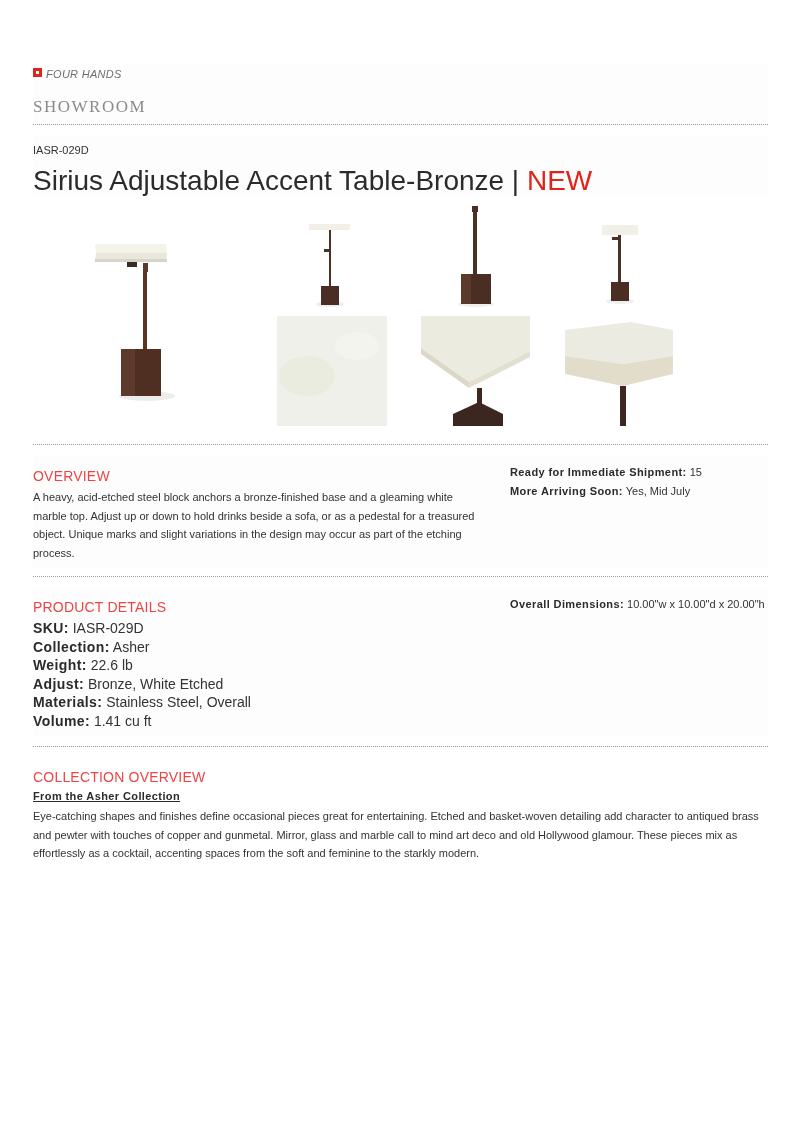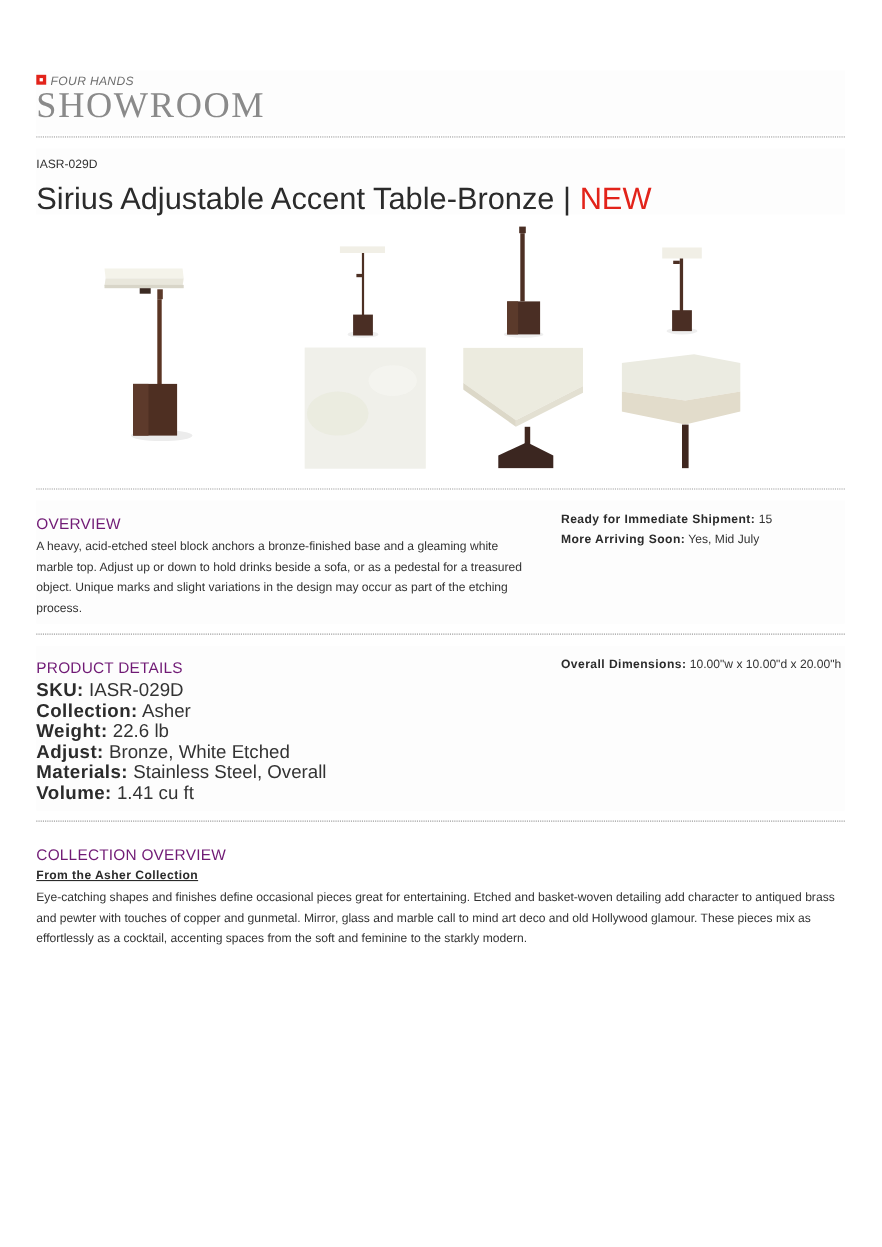--- a/index.html
+++ b/index.html
@@ -63,24 +63,24 @@
       background: #ffffff;
     }
     .logo-brand {
       font-family: "Liberation Sans", sans-serif;
       font-size: 11px;
       letter-spacing: 0.3px;
       color: #6e6e6e;
     }
     .logo-showroom {
       font-family: "Liberation Serif", "DejaVu Serif", serif;
-      font-size: 33px;
+      font-size: 17px;
       letter-spacing: 1.5px;
       color: #8a8a8a;
-      margin-top: 1px;
+      margin-top: 12px;
       line-height: 26px;
     }
     
     .sku-top {
       position: absolute;
       left: 0;
       top: 144px;
       font-size: 11px;
       color: #333;
     }
@@ -107,21 +107,21 @@
       position: absolute;
       background: #ffffff;
       overflow: hidden;
     }
     .tile svg { display: block; }
     
     .section-h {
       position: absolute;
       left: 0;
       font-size: 14px;
-      color: #701a75;
+      color: #ef4444;
       letter-spacing: 0.2px;
     }
     .para {
       position: absolute;
       left: 0;
       font-size: 11px;
       line-height: 18.5px;
       color: #333;
     }
     .kv {
@@ -134,21 +134,21 @@
     .kv .k {
       font-weight: bold;
       letter-spacing: 0.4px;
       color: #2b2b2b;
     }
     .kv-list {
       position: absolute;
       left: 0;
     }
     .kv-list .row {
-      font-size: 17px;
+      font-size: 14px;
       line-height: 18.5px;
       white-space: nowrap;
     }
     .kv-list .row .k {
       font-weight: bold;
       letter-spacing: 0.4px;
       color: #2b2b2b;
     }
     .sub-h {
       position: absolute;

